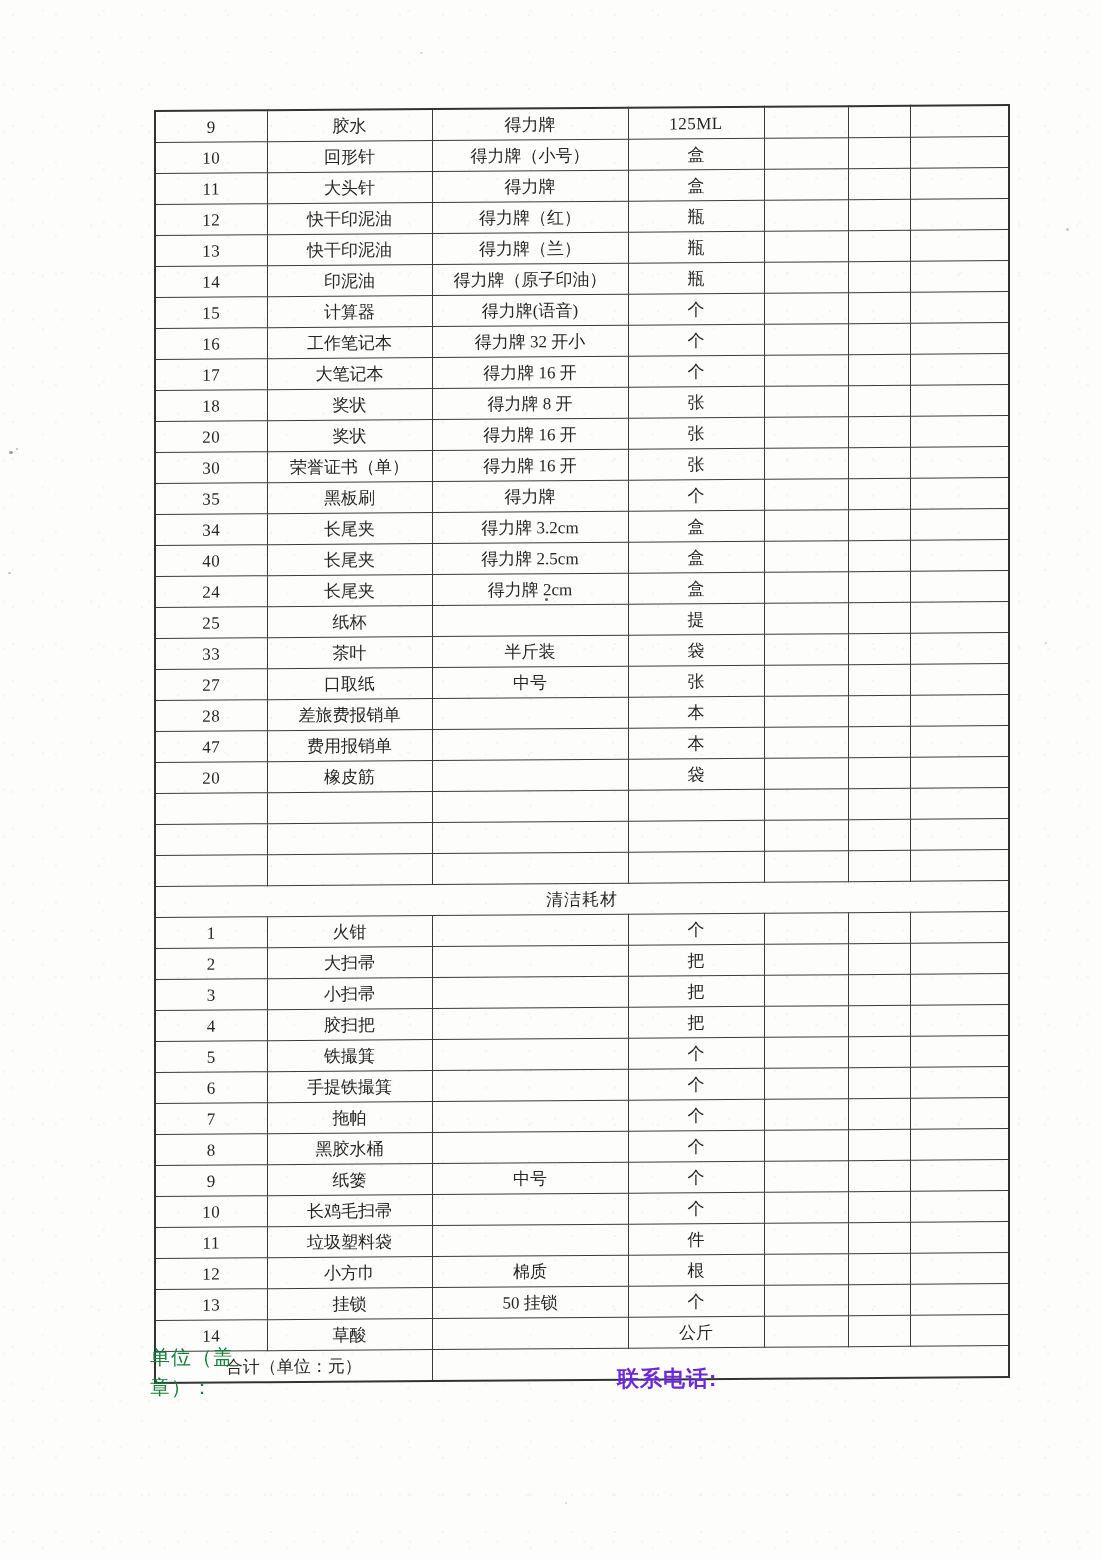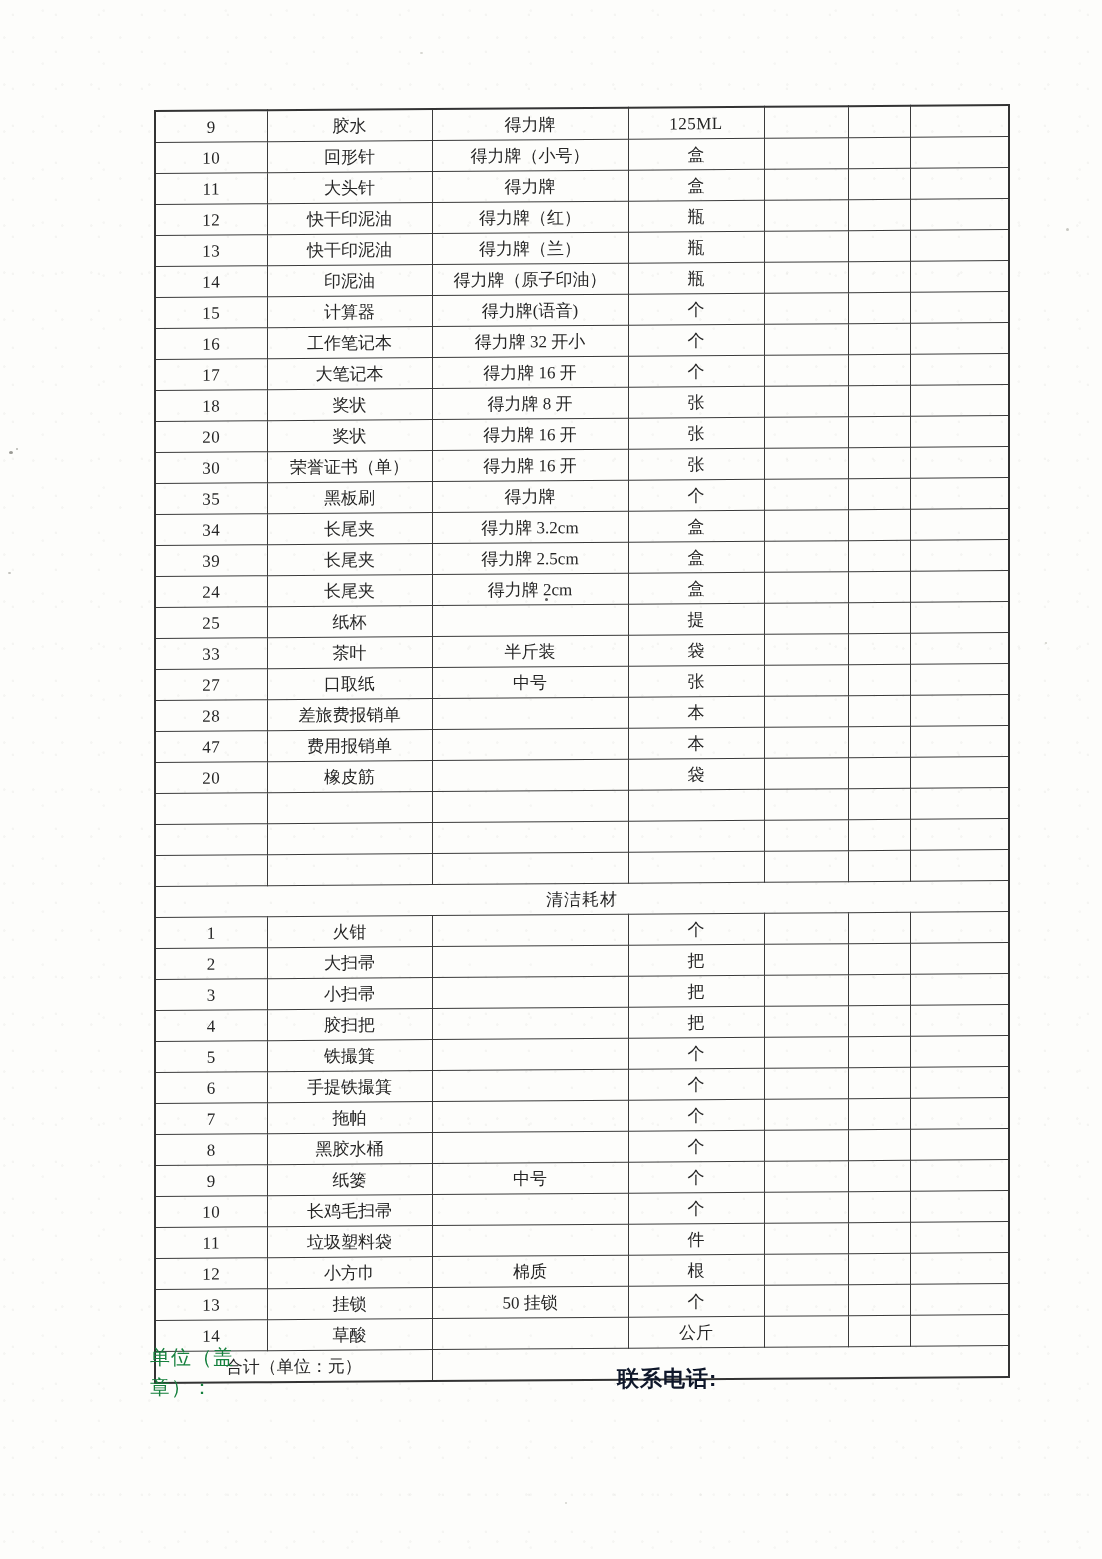--- a/index.html
+++ b/index.html
@@ -40,21 +40,21 @@
   td.section-cell{font-size:17px;letter-spacing:1px;}
   td.total-label-cell{font-size:17px;}
   .footer-seal{
     position:absolute;left:150px;top:1342px;
     font-size:20px;line-height:30px;color:#15803d;
     letter-spacing:1px;
   }
   .footer-phone{
     position:absolute;left:617px;top:1364px;
     font-family:"Liberation Sans","DejaVu Sans",sans-serif;
-    font-weight:bold;font-size:22px;color:#0f172a;letter-spacing:1px;
+    font-weight:bold;font-size:22px;color:#6d28d9;letter-spacing:1px;
   }
   .speck{position:absolute;border-radius:50%;pointer-events:none;}
 </style>
 </head>
 <body>
 
 <div class="page">
   <div class="noise"></div>
 
   <div class="table-wrap">
@@ -189,21 +189,21 @@
           <tr>
             <td class="cell-latin">34</td>
             <td>长尾夹</td>
             <td>得力牌 3.2cm</td>
             <td>盒</td>
             <td></td>
             <td></td>
             <td></td>
           </tr>
           <tr>
-            <td class="cell-latin">39</td>
+            <td class="cell-latin">40</td>
             <td>长尾夹</td>
             <td>得力牌 2.5cm</td>
             <td>盒</td>
             <td></td>
             <td></td>
             <td></td>
           </tr>
           <tr>
             <td class="cell-latin">24</td>
             <td>长尾夹</td>

